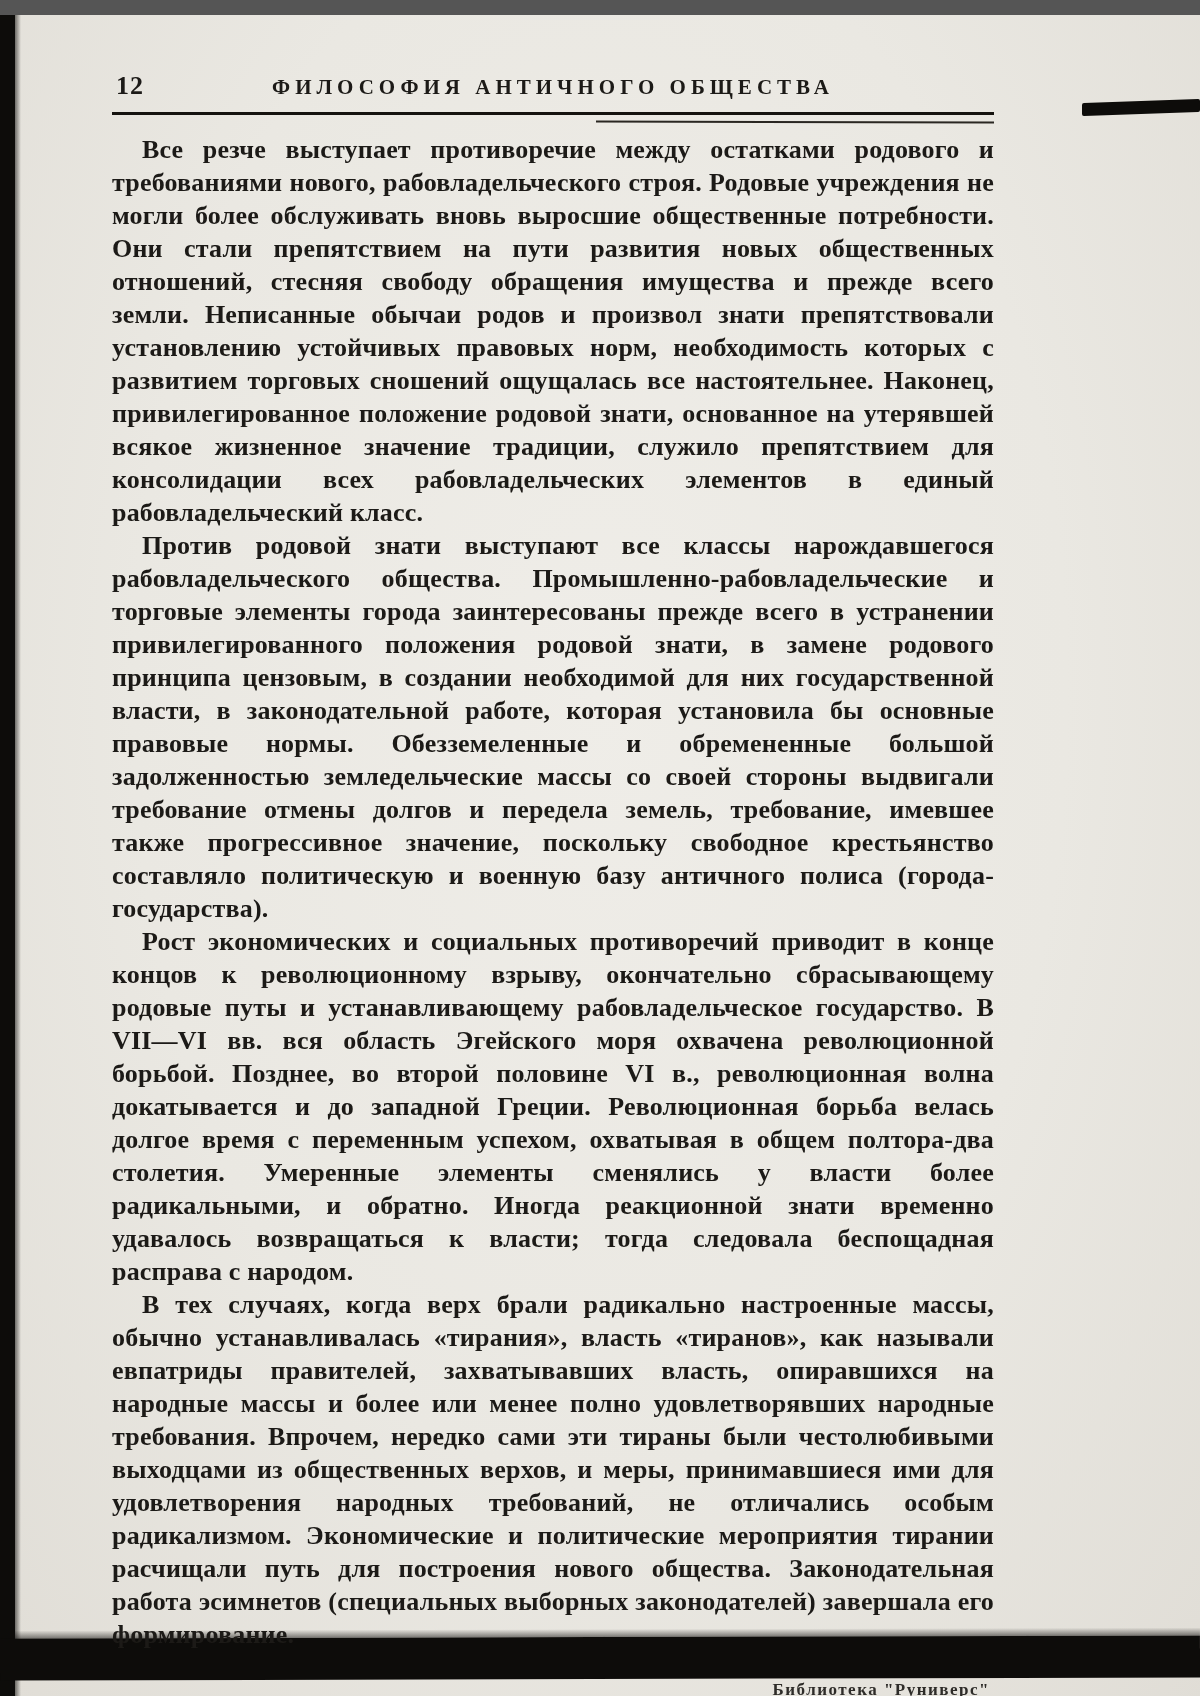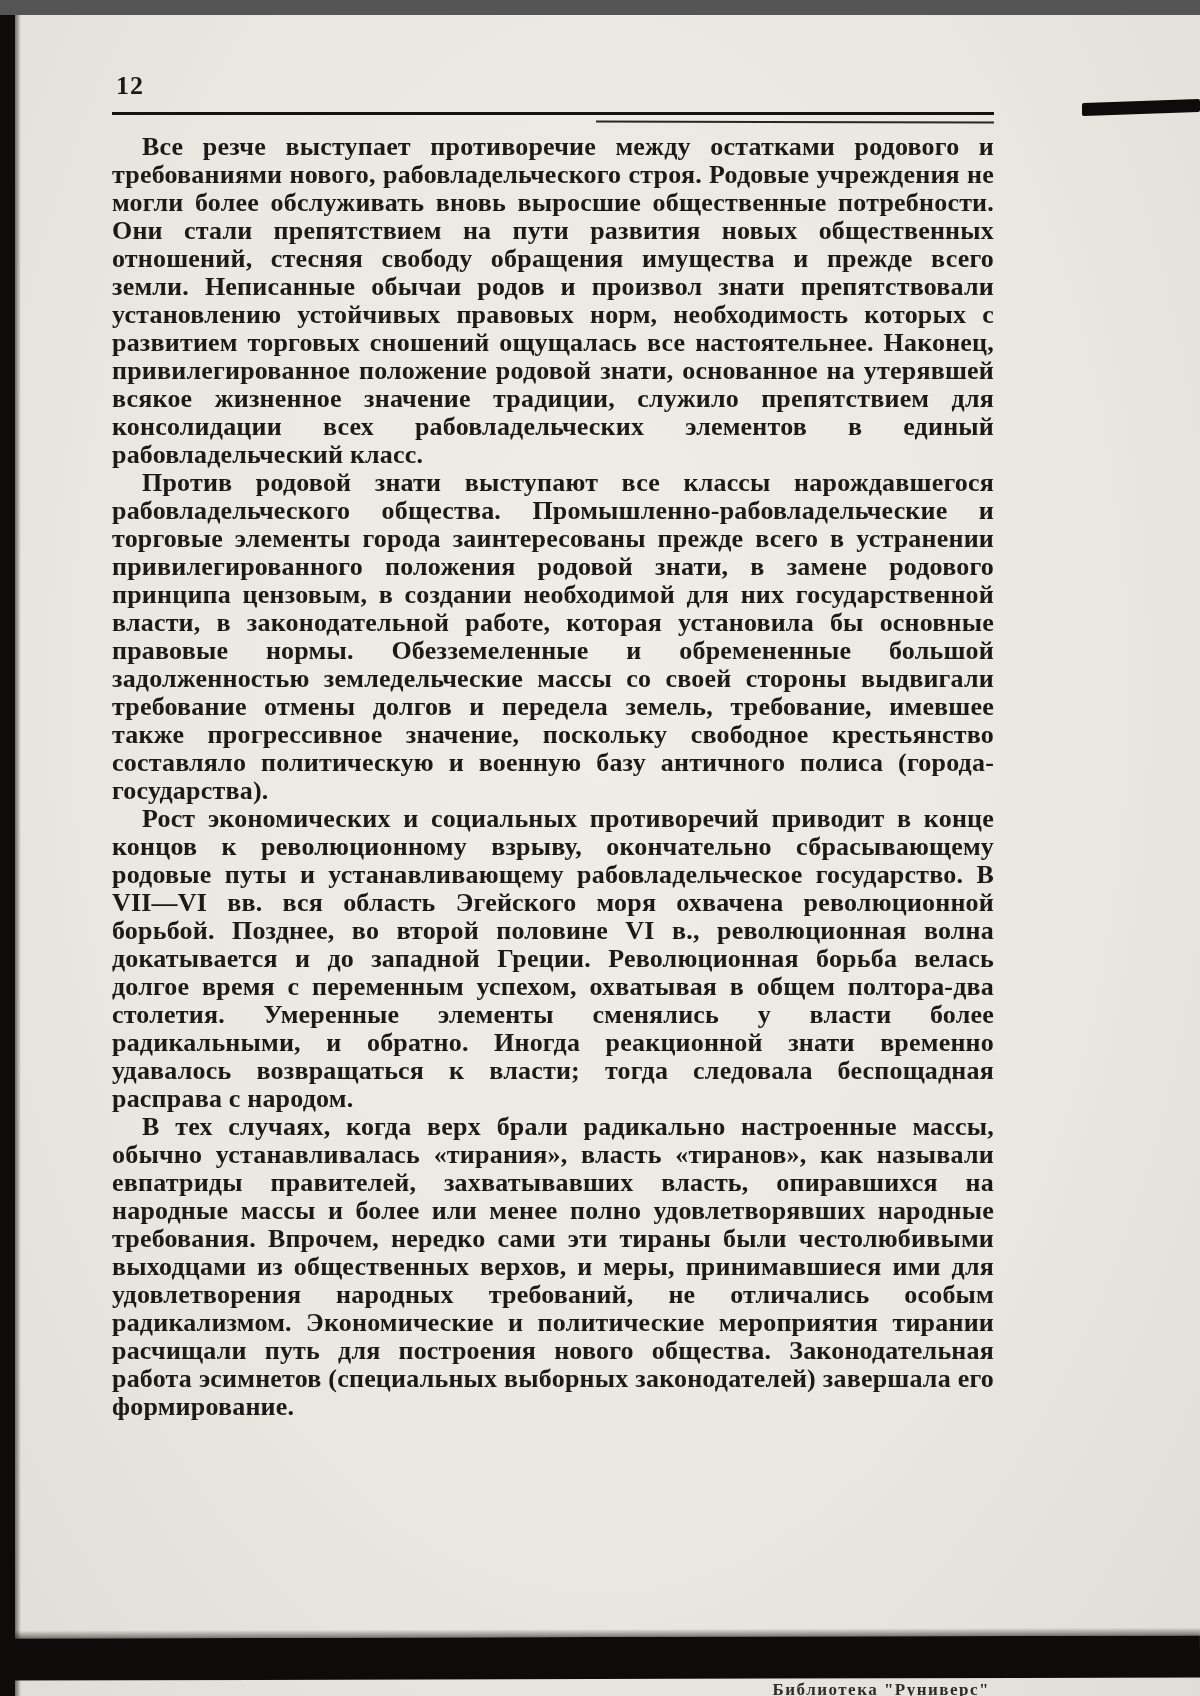--- a/index.html
+++ b/index.html
@@ -87,21 +87,21 @@
     background: #2a2722;
     transform: rotate(0.15deg);
   }
 
   
   .body-text {
     position: absolute;
     left: 112px; top: 118px;
     width: 882px;
     font-size: 26px;
-    line-height: 28px;
+    line-height: 33px;
     font-weight: 600;
     text-align: justify;
     letter-spacing: 0.2px;
     hyphens: auto;
     -webkit-hyphens: auto;
   }
   .body-text p {
     margin: 0;
     text-indent: 30px;
   }
@@ -118,20 +118,21 @@
 </style>
 </head>
 <body>
 
 <div class="page">
   <div class="edge-left"></div>
   <div class="edge-bottom"></div>
   <div class="corner-mark"></div>
 
   <span class="pagenum">12</span>
+  <span class="running-title">ФИЛОСОФИЯ АНТИЧНОГО ОБЩЕСТВА</span>
   <div class="rule"></div>
   <div class="rule-thin"></div>
 
   <main class="body-text">
       <p>Все резче выступает противоречие между остатками родового и требованиями нового, рабовладельческого строя. Родовые учреждения не могли более обслуживать вновь выросшие общественные потребности. Они стали препятствием на пути развития новых общественных отношений, стесняя свободу обращения имущества и прежде всего земли. Неписанные обычаи родов и произвол знати препятствовали установлению устойчивых правовых норм, необходимость которых с развитием торговых сношений ощущалась все настоятельнее. Наконец, привилегированное положение родовой знати, основанное на утерявшей всякое жизненное значение традиции, служило препятствием для консолидации всех рабовладельческих элементов в единый рабовладельческий класс.</p>
       <p>Против родовой знати выступают все классы нарождавшегося рабовладельческого общества. Промышленно-рабовладельческие и торговые элементы города заинтересованы прежде всего в устранении привилегированного положения родовой знати, в замене родового принципа цензовым, в создании необходимой для них государственной власти, в законодательной работе, которая установила бы основные правовые нормы. Обезземеленные и обремененные большой задолженностью земледельческие массы со своей стороны выдвигали требование отмены долгов и передела земель, требование, имевшее также прогрессивное значение, поскольку свободное крестьянство составляло политическую и военную базу античного полиса (города-государства).</p>
       <p>Рост экономических и социальных противоречий приводит в конце концов к революционному взрыву, окончательно сбрасывающему родовые путы и устанавливающему рабовладельческое государство. В VII—VI вв. вся область Эгейского моря охвачена революционной борьбой. Позднее, во второй половине VI в., революционная волна докатывается и до западной Греции. Революционная борьба велась долгое время с переменным успехом, охватывая в общем полтора-два столетия. Умеренные элементы сменялись у власти более радикальными, и обратно. Иногда реакционной знати временно удавалось возвращаться к власти; тогда следовала беспощадная расправа с народом.</p>
       <p>В тех случаях, когда верх брали радикально настроенные массы, обычно устанавливалась «тирания», власть «тиранов», как называли евпатриды правителей, захватывавших власть, опиравшихся на народные массы и более или менее полно удовлетворявших народные требования. Впрочем, нередко сами эти тираны были честолюбивыми выходцами из общественных верхов, и меры, принимавшиеся ими для удовлетворения народных требований, не отличались особым радикализмом. Экономические и политические мероприятия тирании расчищали путь для построения нового общества. Законодательная работа эсимнетов (специальных выборных законодателей) завершала его формирование.</p>
     </main>
 

